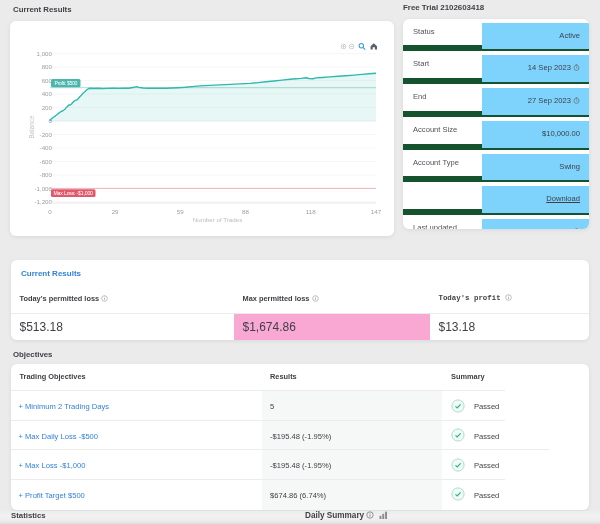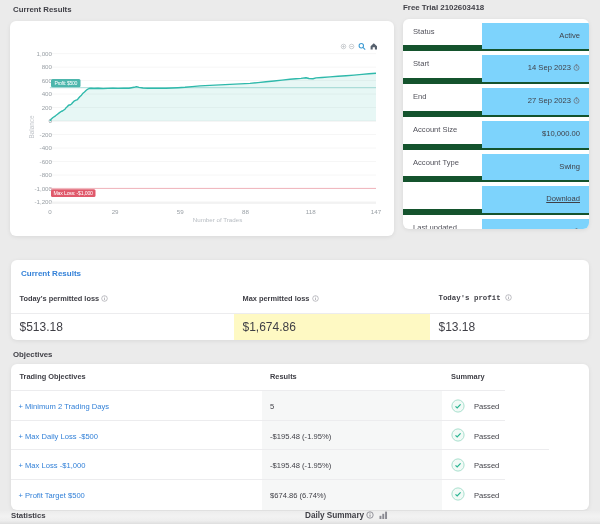--- a/index.html
+++ b/index.html
@@ -140,21 +140,21 @@
       </svg></div>
   <div class="abs h" style="left:427.5px;top:34px;font-size:7.4px;font-family:Liberation Mono, monospace;">Today's profit <svg width="7" height="7" viewBox="0 0 10 10" style="vertical-align:-1px;">
         <circle cx="5" cy="5" r="4" fill="none" stroke="#9a9aa2" stroke-width="0.9"></circle>
         <line x1="5" y1="4.4" x2="5" y2="7.2" stroke="#9a9aa2" stroke-width="1"></line>
         <circle cx="5" cy="2.9" r="0.6" fill="#9a9aa2"></circle>
       </svg></div>
   <div class="abs" style="left:0;top:53px;width:578px;height:27px;border-top:1px solid #ececee;">
     <div class="abs" style="left:0;top:0;width:223px;height:27px;">
         <span class="mval">$513.18</span>
       </div>
-    <div class="abs" style="left:223px;top:0;width:196px;height:27px;background:#fef9c3;">
+    <div class="abs" style="left:223px;top:0;width:196px;height:27px;background:#f9a8d4;">
         <span class="mval">$1,674.86</span>
       </div>
     <div class="abs" style="left:419px;top:0;width:159px;height:27px;">
         <span class="mval">$13.18</span>
       </div>
   </div>
 </div>
 <style>.mval{position:absolute;left:8.5px;line-height:27px;font-size:12px;color:#3f3f46;}</style>
 
 <div class="abs h" style="left:13px;top:350px;font-size:7.8px;">Objectives</div>

